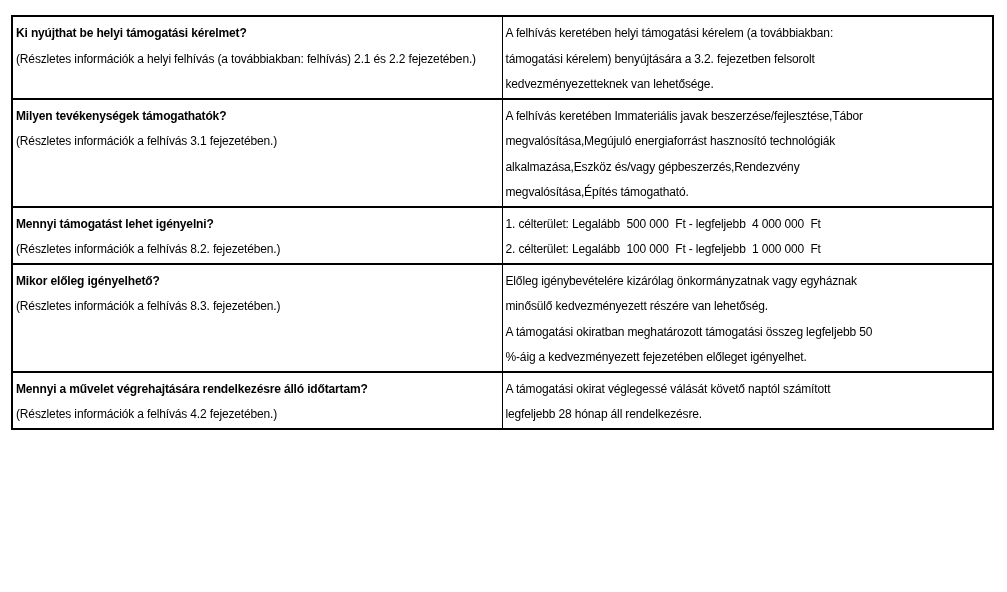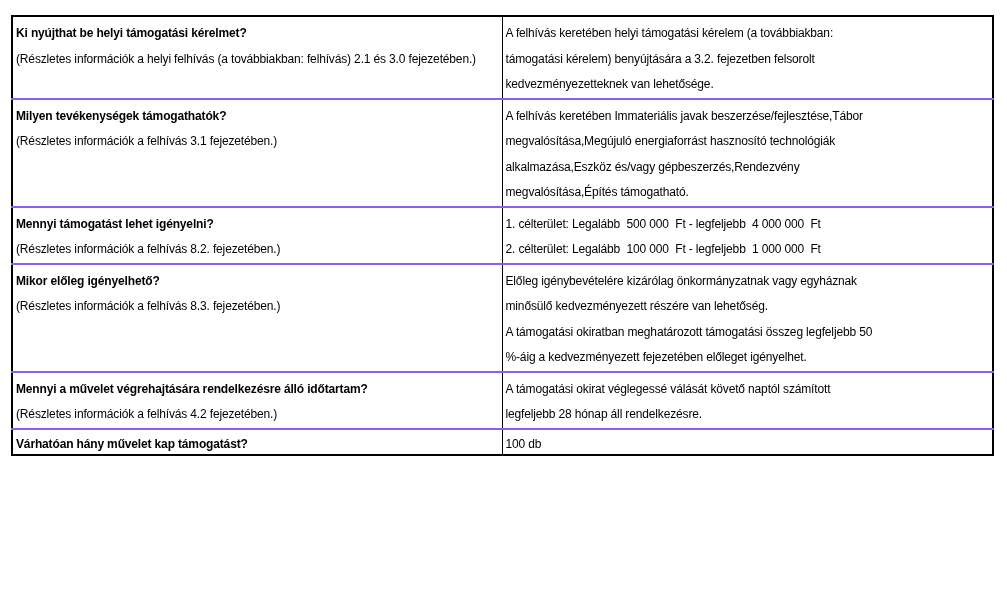--- a/index.html
+++ b/index.html
@@ -29,21 +29,21 @@
     .info-table td {
       vertical-align: top;
       padding: 4px 3px 0 3px;
       font-size: 12px;
       line-height: 25.5px;
       border-left: 1px solid #000;
       border-right: 1px solid #000;
       overflow: hidden;
     }
     .info-table tr {
-      border-top: 2px solid #8b5cf6;
+      border-top: 2px solid #000000;
     }
     .info-table tr.first { border-top: none; }
     .q-title {
       font-weight: bold;
       display: block;
       letter-spacing: -0.15px;
     }
     .q-ref {
       display: block;
       letter-spacing: -0.15px;
@@ -68,21 +68,21 @@
 
 <table class="info-table">
   <colgroup>
       <col class="c1">
       <col class="c2">
     </colgroup>
   <tbody>
     <tr class="first r1">
       <td>
         <span class="q-title">Ki nyújthat be helyi támogatási kérelmet?</span>
-        <span class="q-ref">(Részletes információk a helyi felhívás (a továbbiakban: felhívás) 2.1 és 3.0 fejezetében.)</span>
+        <span class="q-ref">(Részletes információk a helyi felhívás (a továbbiakban: felhívás) 2.1 és 2.2 fejezetében.)</span>
       </td>
       <td>
         <span class="a-line">A felhívás keretében helyi támogatási kérelem (a továbbiakban:</span>
         <span class="a-line">támogatási kérelem) benyújtására a 3.2. fejezetben felsorolt</span>
         <span class="a-line">kedvezményezetteknek van lehetősége.</span>
       </td>
     </tr>
     <tr class="r2">
       <td>
         <span class="q-title">Milyen tevékenységek támogathatók?</span>
@@ -120,22 +120,14 @@
     <tr class="r7">
       <td>
         <span class="q-title">Mennyi a művelet végrehajtására rendelkezésre álló időtartam?</span>
         <span class="q-ref">(Részletes információk a felhívás 4.2 fejezetében.)</span>
       </td>
       <td>
         <span class="a-line">A támogatási okirat véglegessé válását követő naptól számított</span>
         <span class="a-line">legfeljebb 28 hónap áll rendelkezésre.</span>
       </td>
     </tr>
-    <tr class="r9">
-      <td>
-        <span class="q-title">Várhatóan hány művelet kap támogatást?</span>
-      </td>
-      <td>
-        <span class="a-line">100 db</span>
-      </td>
-    </tr>
   </tbody>
 </table>
 
 </body></html>

